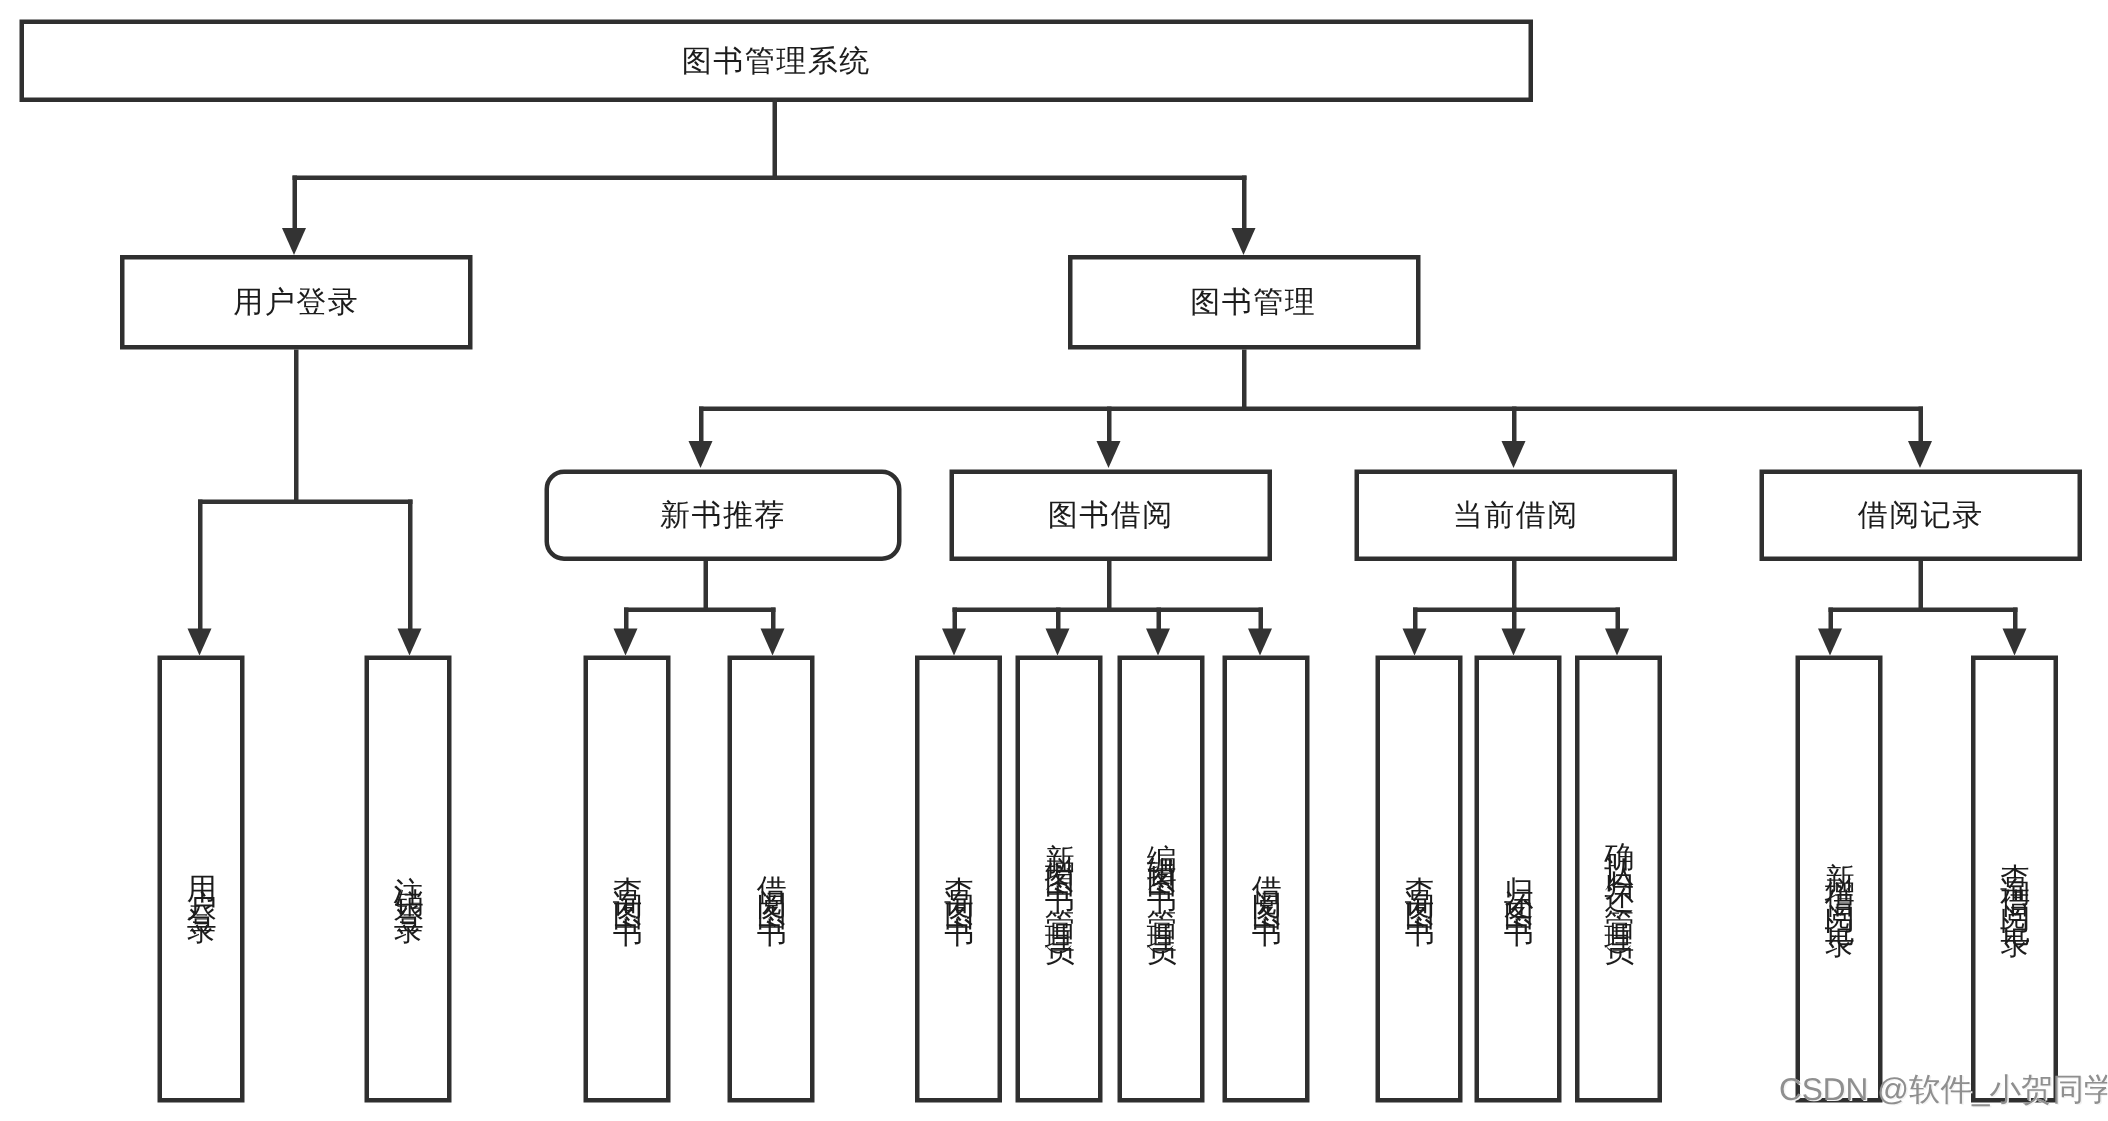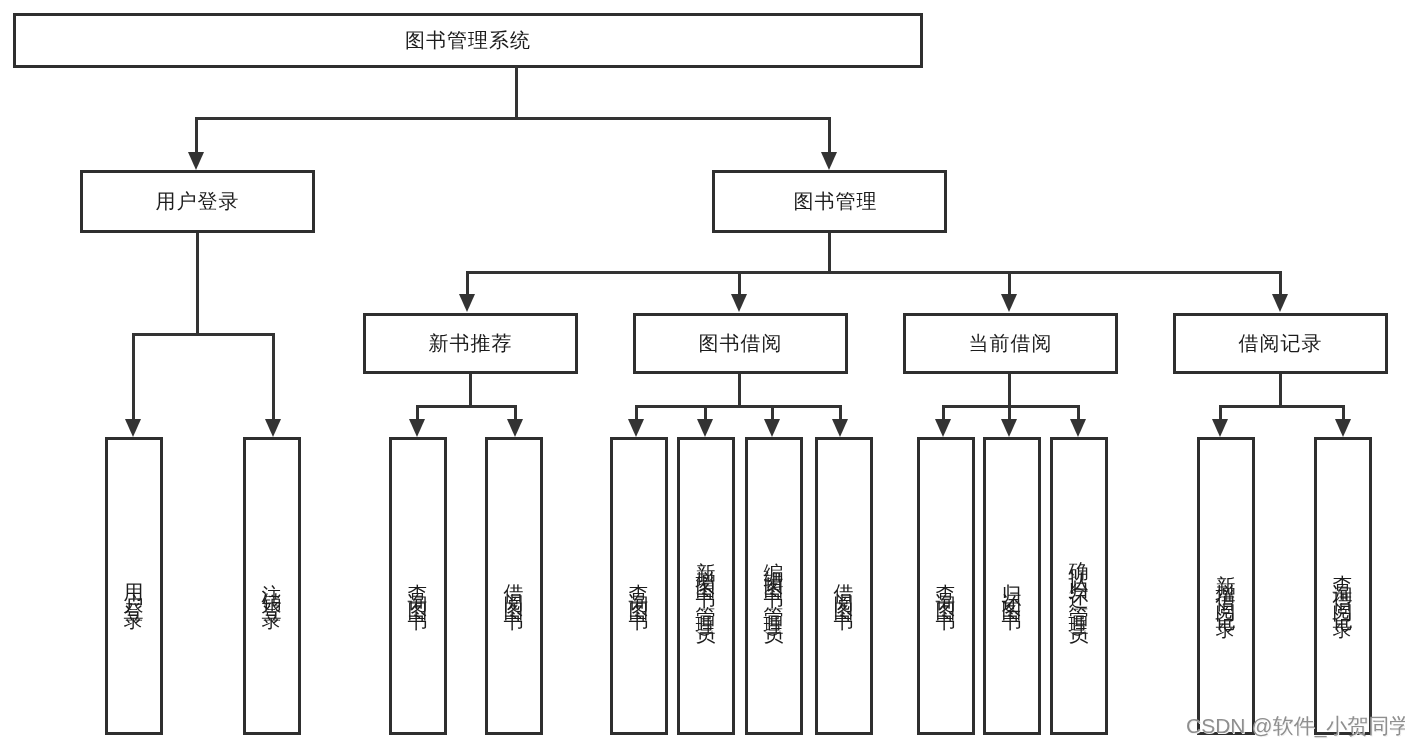--- a/index.html
+++ b/index.html
@@ -53,21 +53,21 @@
     z-index:6;
     white-space:nowrap;
     text-shadow:1px 1px 0 #f2f2f2;
   }
 </style>
 </head>
 <body>
 
 <div class="stage">
 
-  <div class="hbox" style="left:13px; top:13px; width:910px; height:55px;">
+  <div class="hbox" style="left:13px; top:13px; width:1009px; height:55px;">
     <span>图书管理系统</span>
   </div>
 
   <div class="line vline" style="left:515px; top:66px; height:52px;"></div>
   <div class="line hline" style="left:195px; top:117px; width:636px;"></div>
   <div class="line vline" style="left:195px; top:117px; height:37px;"></div>
   <div class="arrow" style="left:188px; top:152px;"></div>
   <div class="line vline" style="left:828px; top:117px; height:37px;"></div>
   <div class="arrow" style="left:821px; top:152px;"></div>
 
@@ -89,21 +89,21 @@
   <div class="line hline" style="left:466px; top:271px; width:816px;"></div>
   <div class="line vline" style="left:466px; top:271px; height:25px;"></div>
   <div class="arrow" style="left:459px; top:294px;"></div>
   <div class="line vline" style="left:738px; top:271px; height:25px;"></div>
   <div class="arrow" style="left:731px; top:294px;"></div>
   <div class="line vline" style="left:1008px; top:271px; height:25px;"></div>
   <div class="arrow" style="left:1001px; top:294px;"></div>
   <div class="line vline" style="left:1279px; top:271px; height:25px;"></div>
   <div class="arrow" style="left:1272px; top:294px;"></div>
 
-  <div class="hbox" style="left:363px; top:313px; width:215px; height:61px;">
+  <div class="hbox" style="left:363px; top:313px; width:238px; height:61px;border-radius:13px;">
     <span>新书推荐</span>
   </div>
   <div class="hbox" style="left:633px; top:313px; width:215px; height:61px;">
     <span>图书借阅</span>
   </div>
   <div class="hbox" style="left:1173px; top:313px; width:215px; height:61px;">
     <span>借阅记录</span>
   </div>
   <div class="hbox" style="left:903px; top:313px; width:215px; height:61px;">
     <span>当前借阅</span>

